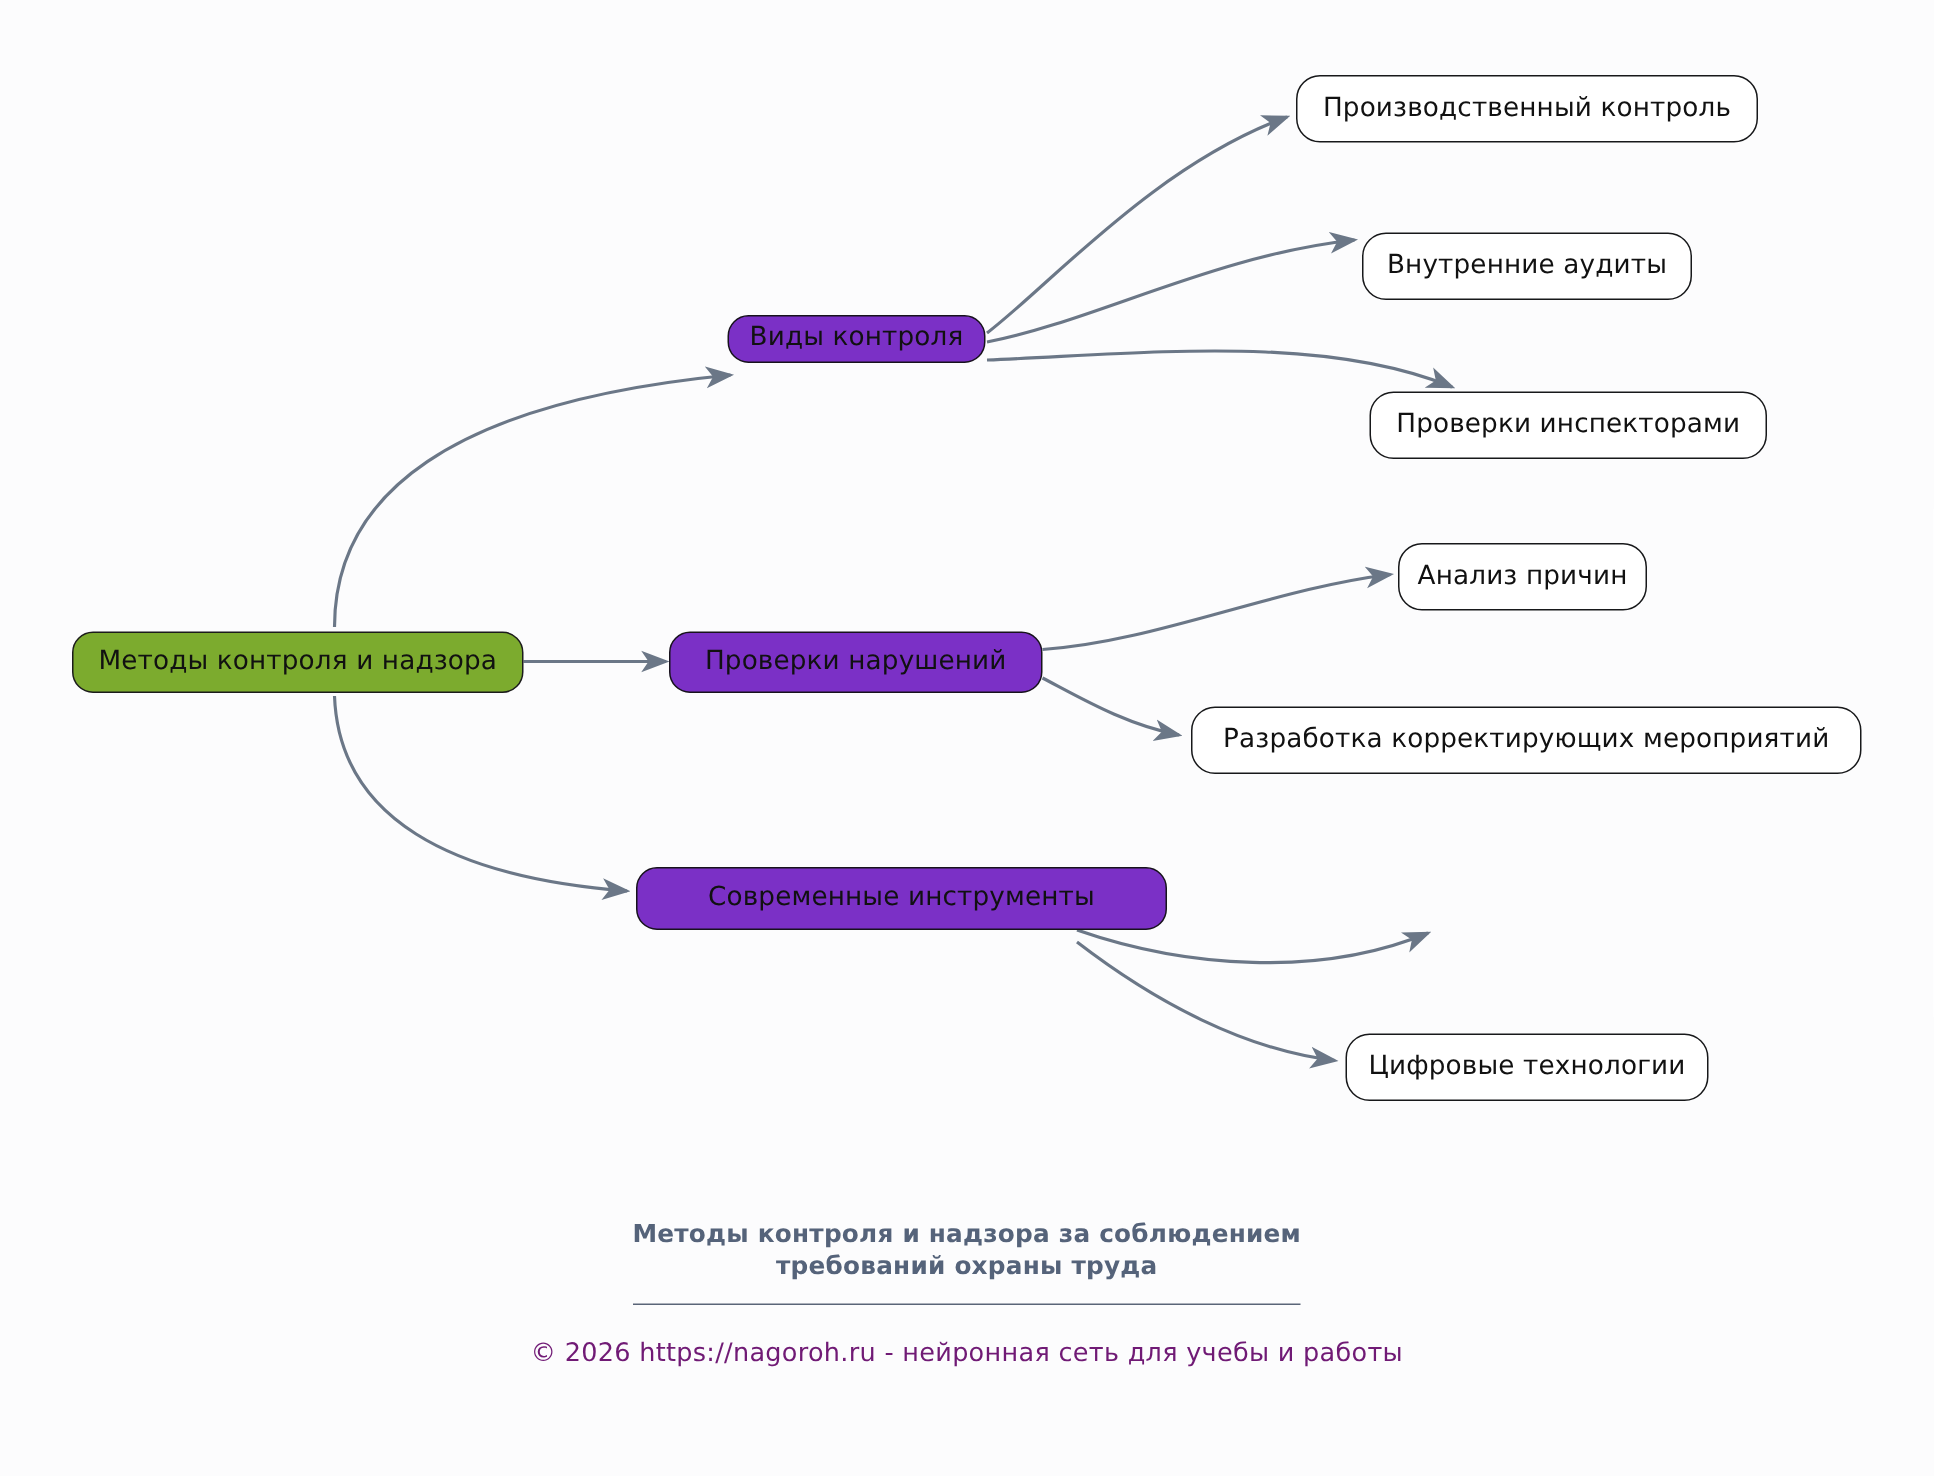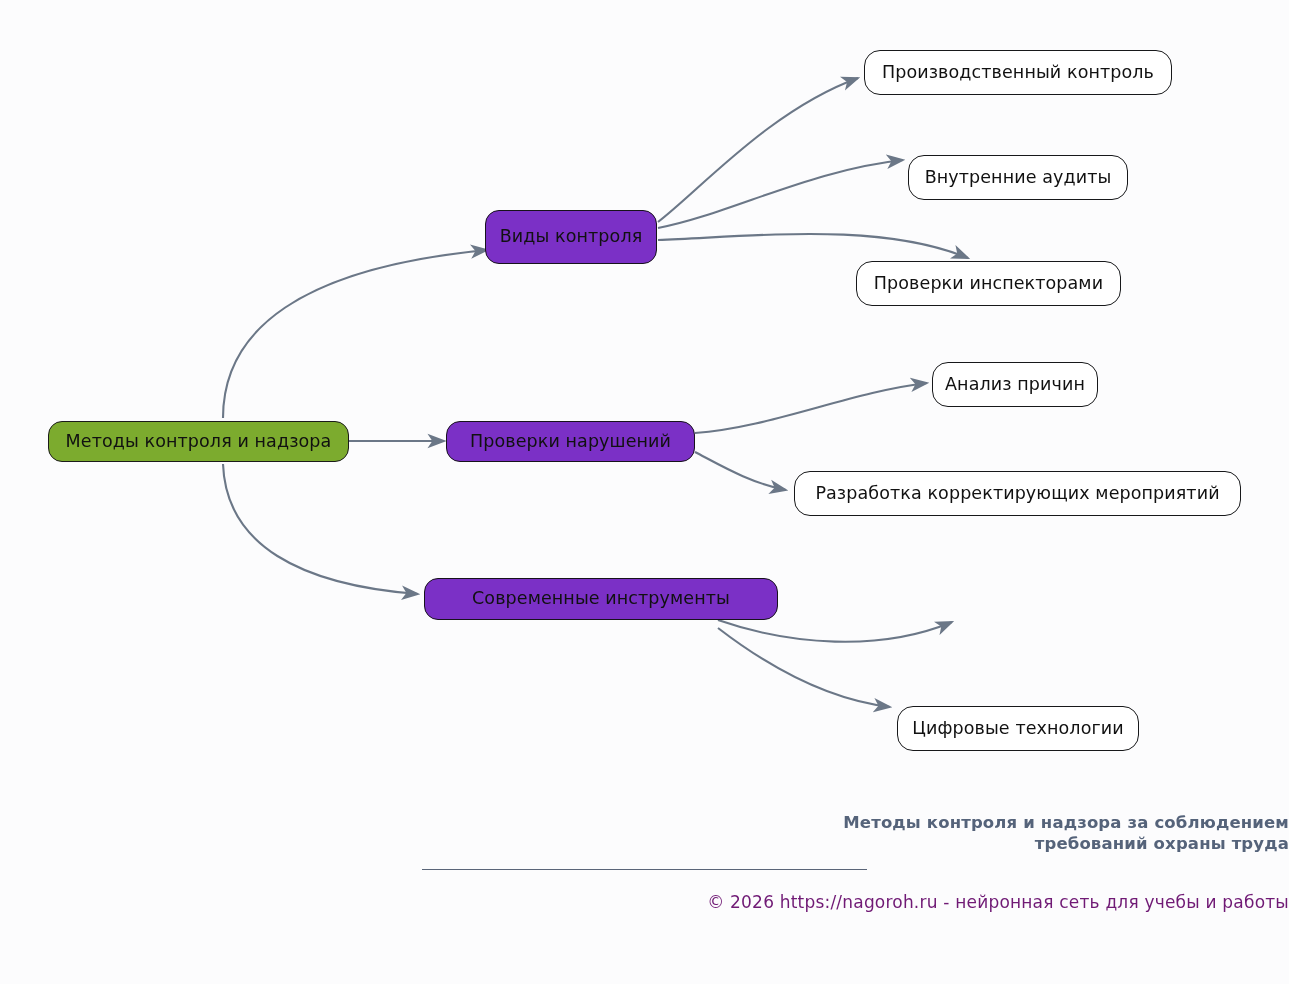--- a/index.html
+++ b/index.html
@@ -104,58 +104,58 @@
 
       <path d="M 718 620 C 790 645 880 652 952 622"></path>
       <path d="M 718 628 C 770 668 830 700 890 707"></path>
     </g>
   </svg>
 
   <div class="node root" style="left:48px; top:421px; width:301px; height:41px;">
     <span>Методы контроля и надзора</span>
   </div>
 
-  <div class="node branch" style="left:485px; top:210px; width:172px; height:54px;">
+  <div class="node branch" style="left:485px; top:210px; width:172px; height:32px;">
     <span>Виды контроля</span>
   </div>
 
   <div class="node branch" style="left:446px; top:421px; width:249px; height:41px;">
     <span>Проверки нарушений</span>
   </div>
 
   <div class="node branch" style="left:424px; top:578px; width:354px; height:42px;">
     <span>Современные инструменты</span>
   </div>
 
   <div class="node leaf" style="left:864px; top:50px; width:308px; height:45px;">
     <span>Производственный контроль</span>
   </div>
 
   <div class="node leaf" style="left:908px; top:155px; width:220px; height:45px;">
     <span>Внутренние аудиты</span>
   </div>
 
-  <div class="node leaf" style="left:856px; top:261px; width:265px; height:45px;">
+  <div class="node leaf" style="left:913px; top:261px; width:265px; height:45px;">
     <span>Проверки инспекторами</span>
   </div>
 
   <div class="node leaf" style="left:932px; top:362px; width:166px; height:45px;">
     <span>Анализ причин</span>
   </div>
 
   <div class="node leaf" style="left:794px; top:471px; width:447px; height:45px;justify-content:center;">
     <span>Разработка корректирующих мероприятий</span>
   </div>
 
 
-  <div class="node leaf" style="left:897px; top:706px; width:242px; height:45px;">
+  <div class="node leaf" style="left:897px; top:689px; width:242px; height:45px;">
     <span>Цифровые технологии</span>
   </div>
 
-  <div id="footer" style="top:812px;text-align:right;">
+  <div id="footer" style="top:812px;">
     <div class="footer-title">
       <div>Методы контроля и надзора за соблюдением</div>
       <div>требований охраны труда</div>
     </div>
     <div class="footer-divider"></div>
     <div class="footer-credit">© 2026 https://nagoroh.ru - нейронная сеть для учебы и работы</div>
   </div>
 
 </div>
 

